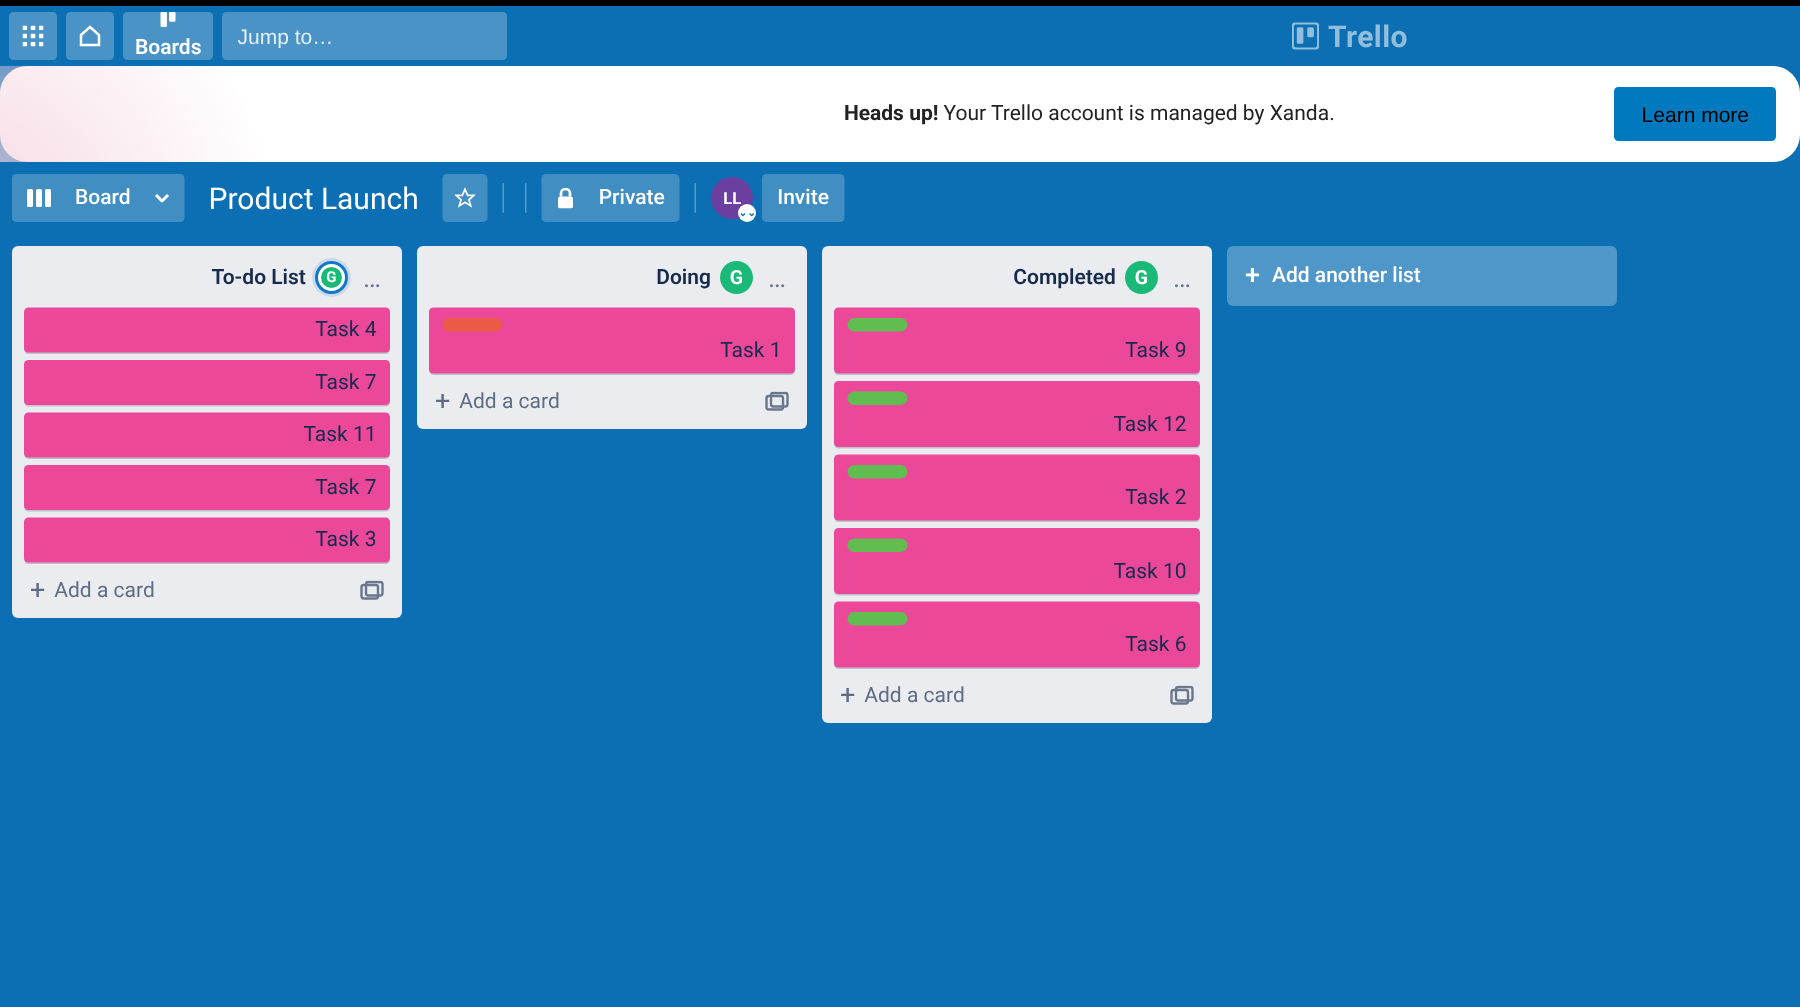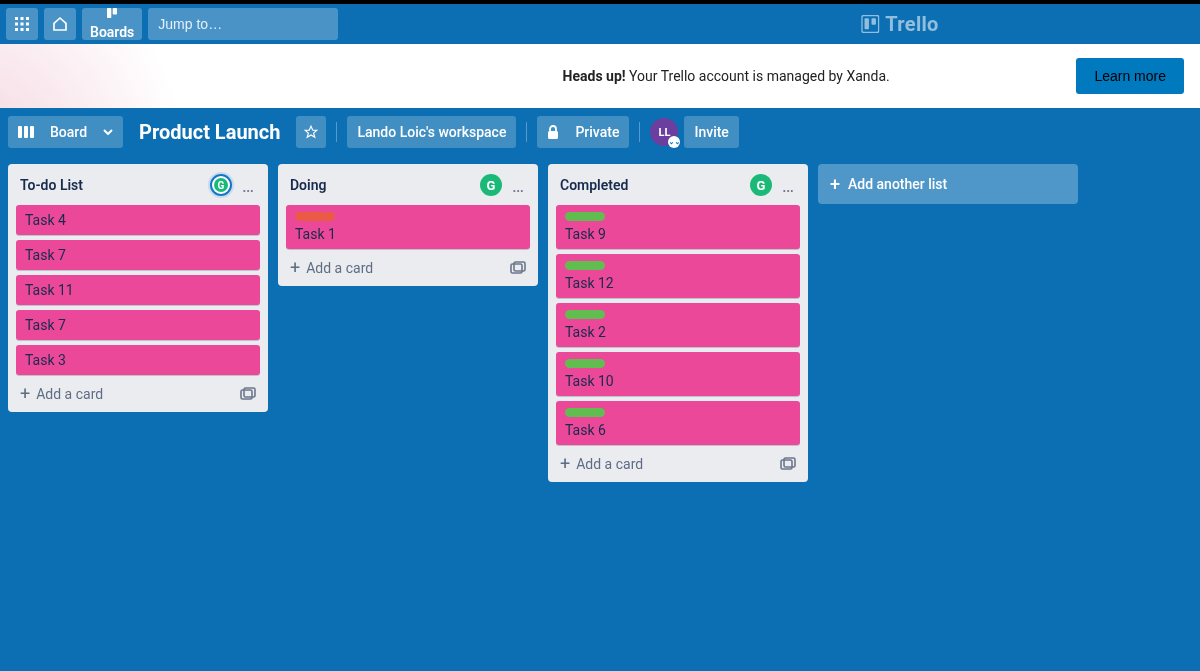--- a/index.html
+++ b/index.html
@@ -63,20 +63,21 @@
   }
 
   
   .banner {
     height: 64px;
     background: #fff;
     display: flex;
     align-items: center;
     padding: 0 16px;
     position: relative;
+    border-radius: 18px;
   }
   .banner-grad {
     position: absolute; left:0; top:0; bottom:0; width: 260px;
     background: radial-gradient(circle at -40px 120px, #f4d3df 0%, rgba(255,255,255,0) 70%);
   }
   .banner-msg { flex:1; text-align: center; color:#222; font-size:14px; z-index:1; padding-left: 420px;}
   .banner-msg strong { font-weight:700; }
   .learn-btn {
     background: #0079bf; color:#000000; border:none; border-radius:3px;
     padding: 10px 18px; font-size:14px; font-weight:400; cursor:pointer;
@@ -93,32 +94,33 @@
   .bbtn {
     background: rgba(255,255,255,0.22);
     border-radius:3px;
     height:32px;
     padding: 0 10px;
     display:flex; align-items:center;
     color:#fff; font-size:14px; font-weight:500;
     gap:16px; cursor:pointer;
   }
   .board-title {
-    color:#fff; font-weight:700; font-size:20px;
+    color:#fff; font-weight:400; font-size:20px;
     padding: 0 10px;
   }
   .av { width:28px;height:28px;border-radius:50%;background:#6b3fa0;color:#fff;font-size:11px;font-weight:700;display:flex;align-items:center;justify-content:center;position:relative;}
   .av-badge{position:absolute;bottom:-2px;right:-2px;width:12px;height:12px;border-radius:50%;background:#fff;display:flex;align-items:center;justify-content:center;font-size:7px;color:#0079bf;}
   .divider { width:1px; height:20px; background: rgba(255,255,255,0.3); margin: 0 4px;}
 
   
   .board {
     display:flex; align-items:flex-start;
     gap: 10px;
     padding: 8px 8px;
+    text-align: right;
   }
   .list {
     width: 260px;
     background: #ebecf0;
     border-radius: 4px;
     padding: 8px;
     display:flex; flex-direction:column;
     gap: 5px;
   }
   .list-hdr {
@@ -237,23 +239,20 @@
         <path d="M1 1 L5 5 L9 1"></path>
       </svg>
   </div>
   <div class="board-title">Product Launch</div>
   <div class="bbtn" style="padding:0 8px">
     <svg width="14" height="14" viewBox="0 0 24 24" fill="none" stroke="#fff" stroke-width="2">
         <polygon points="12,2 15,9 22,9 16.5,14 18.5,21 12,17 5.5,21 7.5,14 2,9 9,9"></polygon>
       </svg>
   </div>
   <div class="divider"></div>
-  <div class="bbtn">
-    <span>Lando Loic's workspace</span>
-  </div>
   <div class="divider"></div>
   <div class="bbtn">
     <svg width="12" height="14" viewBox="0 0 12 14" fill="#fff">
         <rect x="1" y="6" width="10" height="8" rx="1.5"></rect>
         <path d="M3 6 V4 a3 3 0 0 1 6 0 V6" fill="none" stroke="#fff" stroke-width="1.8"></path>
       </svg>
     <span>Private</span>
   </div>
   <div class="divider"></div>
   <div class="av">

